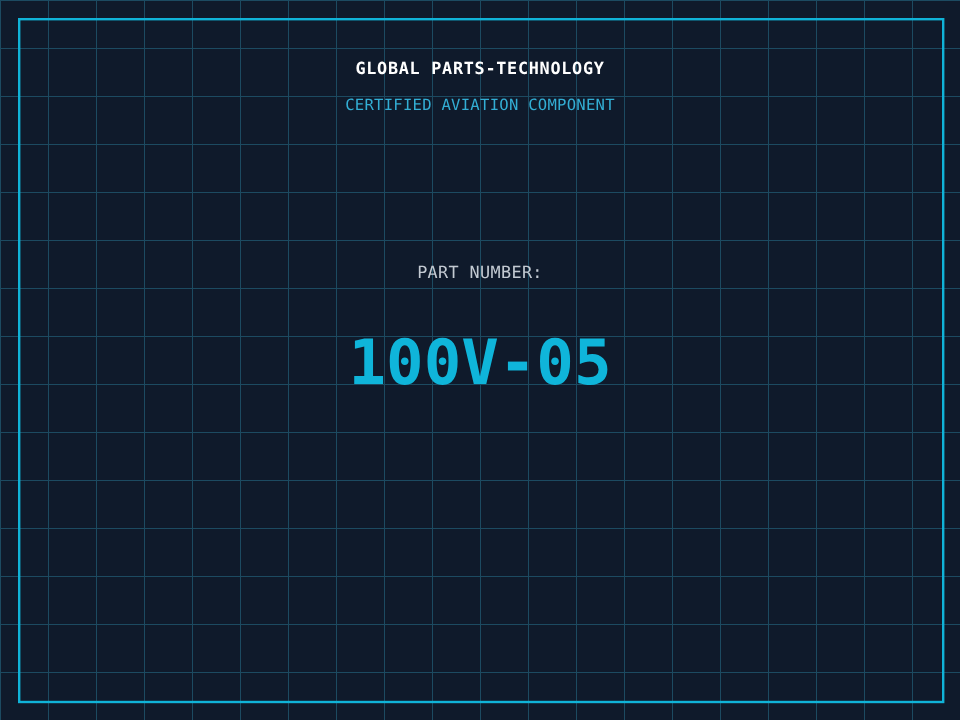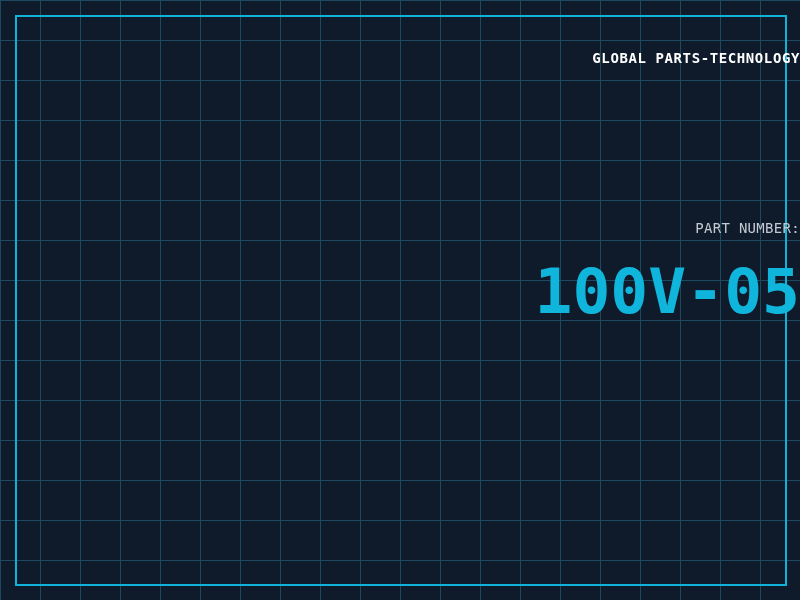--- a/index.html
+++ b/index.html
@@ -28,21 +28,21 @@
     left: 15px;
     top: 15px;
     right: 13px;
     bottom: 14px;
     border: 2px solid var(--frame-cyan, #10b3d8);
   }
   .textline {
     position: absolute;
     left: 0;
     width: 100%;
-    text-align: right;
+    text-align: center;
     white-space: pre;
   }
   .title {
     top: 51px;
     font-size: 14px;
     line-height: 14px;
     font-weight: bold;
     letter-spacing: 0.6px;
     color: var(--title-white, #ffffff);
   }
@@ -54,36 +54,37 @@
     color: var(--subtitle-cyan, #33aed4);
   }
   .part-label {
     top: 221px;
     font-size: 14px;
     line-height: 14px;
     letter-spacing: 0.3px;
     color: var(--label-gray, #c3cad2);
   }
   .part-number {
-    top: 252px;
-    font-size: 63px;
+    top: 263px;
+    font-size: 52px;
     line-height: 80px;
     font-weight: bold;
     letter-spacing: 0;
     color: var(--part-number-cyan, #0fb5da);
   }
   .website {
     top: 532px;
     font-size: 13.5px;
     line-height: 14px;
     letter-spacing: 0.1px;
     color: var(--website-white, #e8ebee);
   }
 </style>
 </head>
 <body>
 
 <div class="canvas">
   <div class="frame"></div>
   <div class="textline title">GLOBAL PARTS-TECHNOLOGY</div>
+  <div class="textline subtitle">CERTIFIED AVIATION COMPONENT</div>
   <div class="textline part-label">PART NUMBER:</div>
   <div class="textline part-number">100V-05</div>
 </div>
 
 </body></html>

